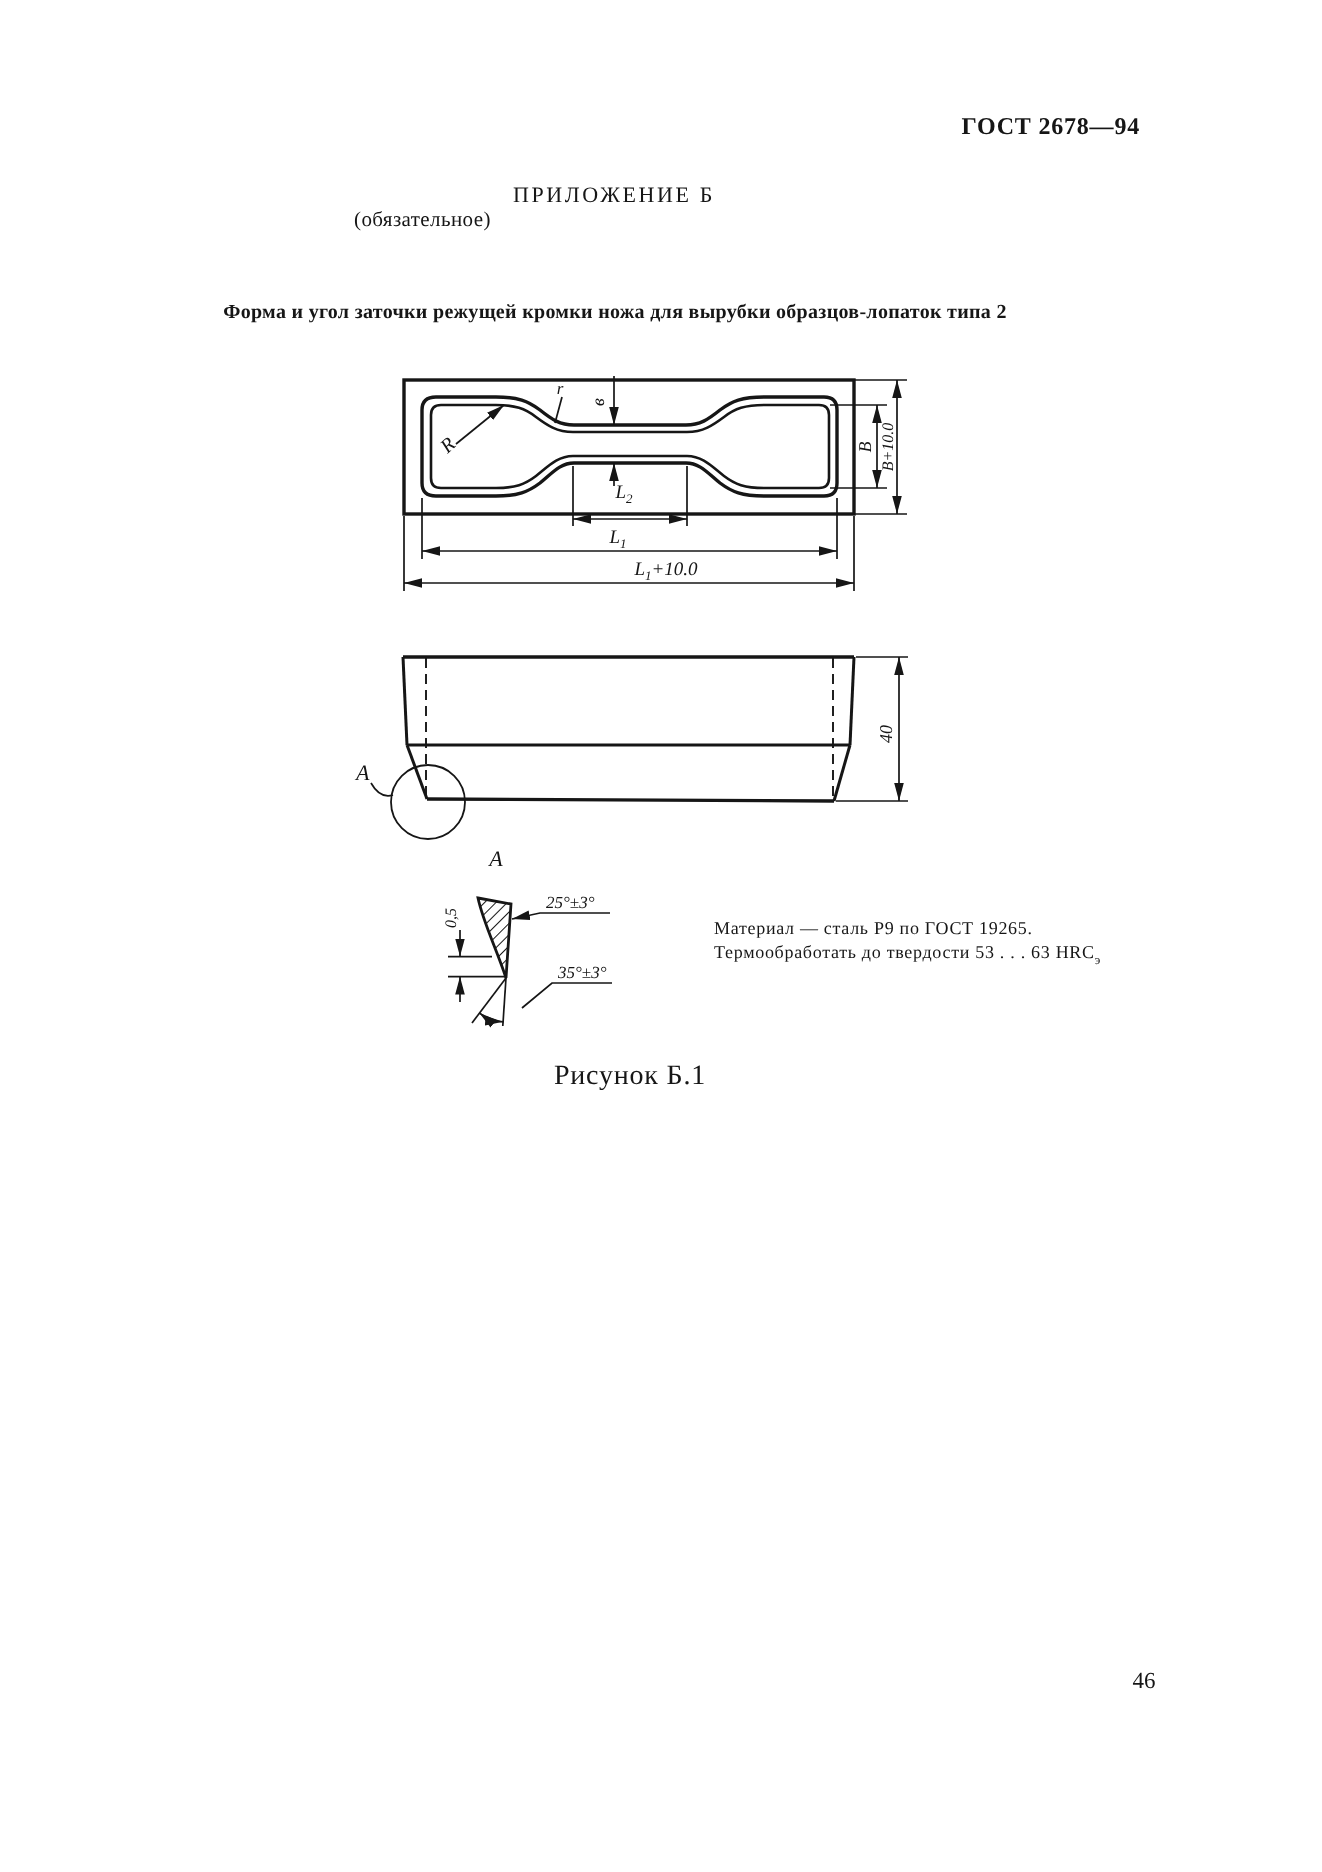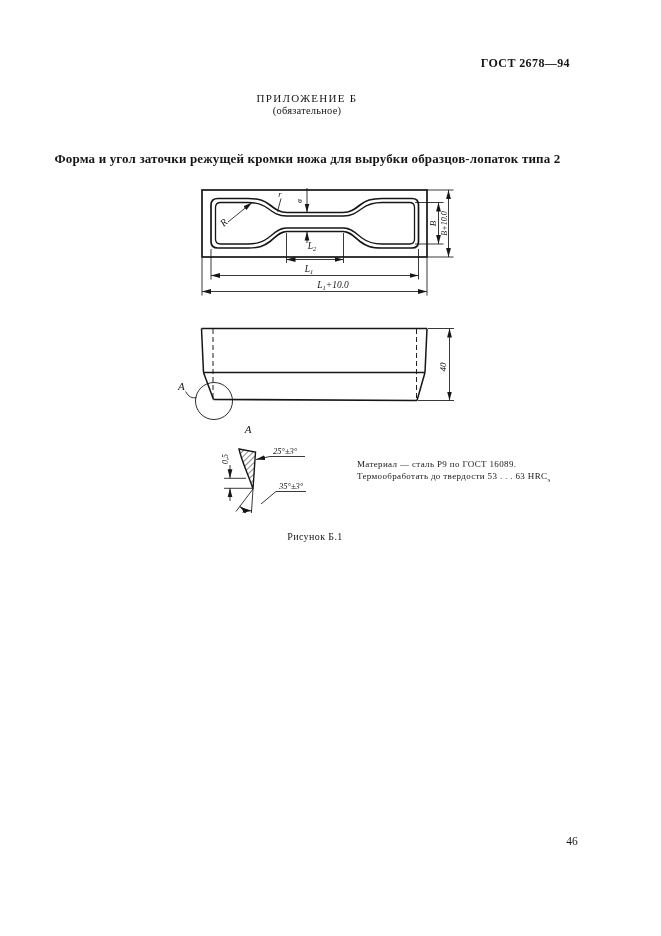--- a/index.html
+++ b/index.html
@@ -5,29 +5,29 @@
   html,body{margin:0;padding:0;}
   body{
     width:661px;height:936px;position:relative;background:#ffffff;
     font-family:"Liberation Serif", serif;color:#161616;overflow:hidden;
   }
   .abs{position:absolute;}
   .std-header{top:56px;left:420px;width:150px;text-align:right;
     font-size:12px;font-weight:bold;letter-spacing:.4px;}
   .apx-title{top:92px;left:177px;width:260px;text-align:center;
     font-size:11px;letter-spacing:1.3px;}
-  .apx-note{top:105px;left:177px;width:260px;text-align:center;
+  .apx-note{top:105px;left:177px;width:260px;
     font-size:10.5px;letter-spacing:.2px;}
   .fig-title{top:151px;left:0;width:615px;text-align:center;white-space:nowrap;
-    font-size:13px;font-weight:bold;letter-spacing:.15px;}
+    font-size:10px;font-weight:bold;letter-spacing:.15px;}
   .material{top:459px;left:357px;font-size:9px;line-height:11.5px;
     letter-spacing:.35px;white-space:nowrap;}
   .material sub{font-size:6.5px;}
   .fig-caption{top:531px;left:0;width:630px;text-align:center;
-    font-size:10px;letter-spacing:.4px;}
+    font-size:14px;letter-spacing:.4px;}
   .page-num{top:835px;left:556px;width:32px;text-align:center;font-size:11.5px;}
   svg text{font-family:"Liberation Serif", serif;fill:#161616;}
 </style>
 </head>
 <body>
 
 <div class="abs std-header">ГОСТ 2678—94</div>
 <div class="abs apx-title">ПРИЛОЖЕНИЕ Б</div>
 <div class="abs apx-note">(обязательное)</div>
 <div class="abs fig-title">Форма и угол заточки режущей кромки ножа для вырубки образцов-лопаток типа 2</div>
@@ -162,18 +162,18 @@
     <path d="M 26.6 88.4 A 22 22 0 0 0 38.6 92.9" marker-start="url(#s3s)" marker-end="url(#s3e)"></path>
     <polyline points="48,86 63,73.5 93,73.5"></polyline>
   </g>
 
   <text x="60" y="36" font-size="8.5" font-style="italic">25°±3°</text>
   <text x="66" y="71" font-size="8.5" font-style="italic">35°±3°</text>
   <text transform="translate(15,46) rotate(-90)" font-size="8" font-style="italic">0,5</text>
 </svg>
 
 <div class="abs material">
-  <div>Материал — сталь Р9 по ГОСТ 16089.</div>
+  <div>Материал — сталь Р9 по ГОСТ 19265.</div>
   <div><span>Термообработать до твердости 53 . . . 63 HRC</span><sub>э</sub></div>
 </div>
 
 <div class="abs fig-caption">Рисунок Б.1</div>
 <div class="abs page-num">46</div>
 
 </body></html>

